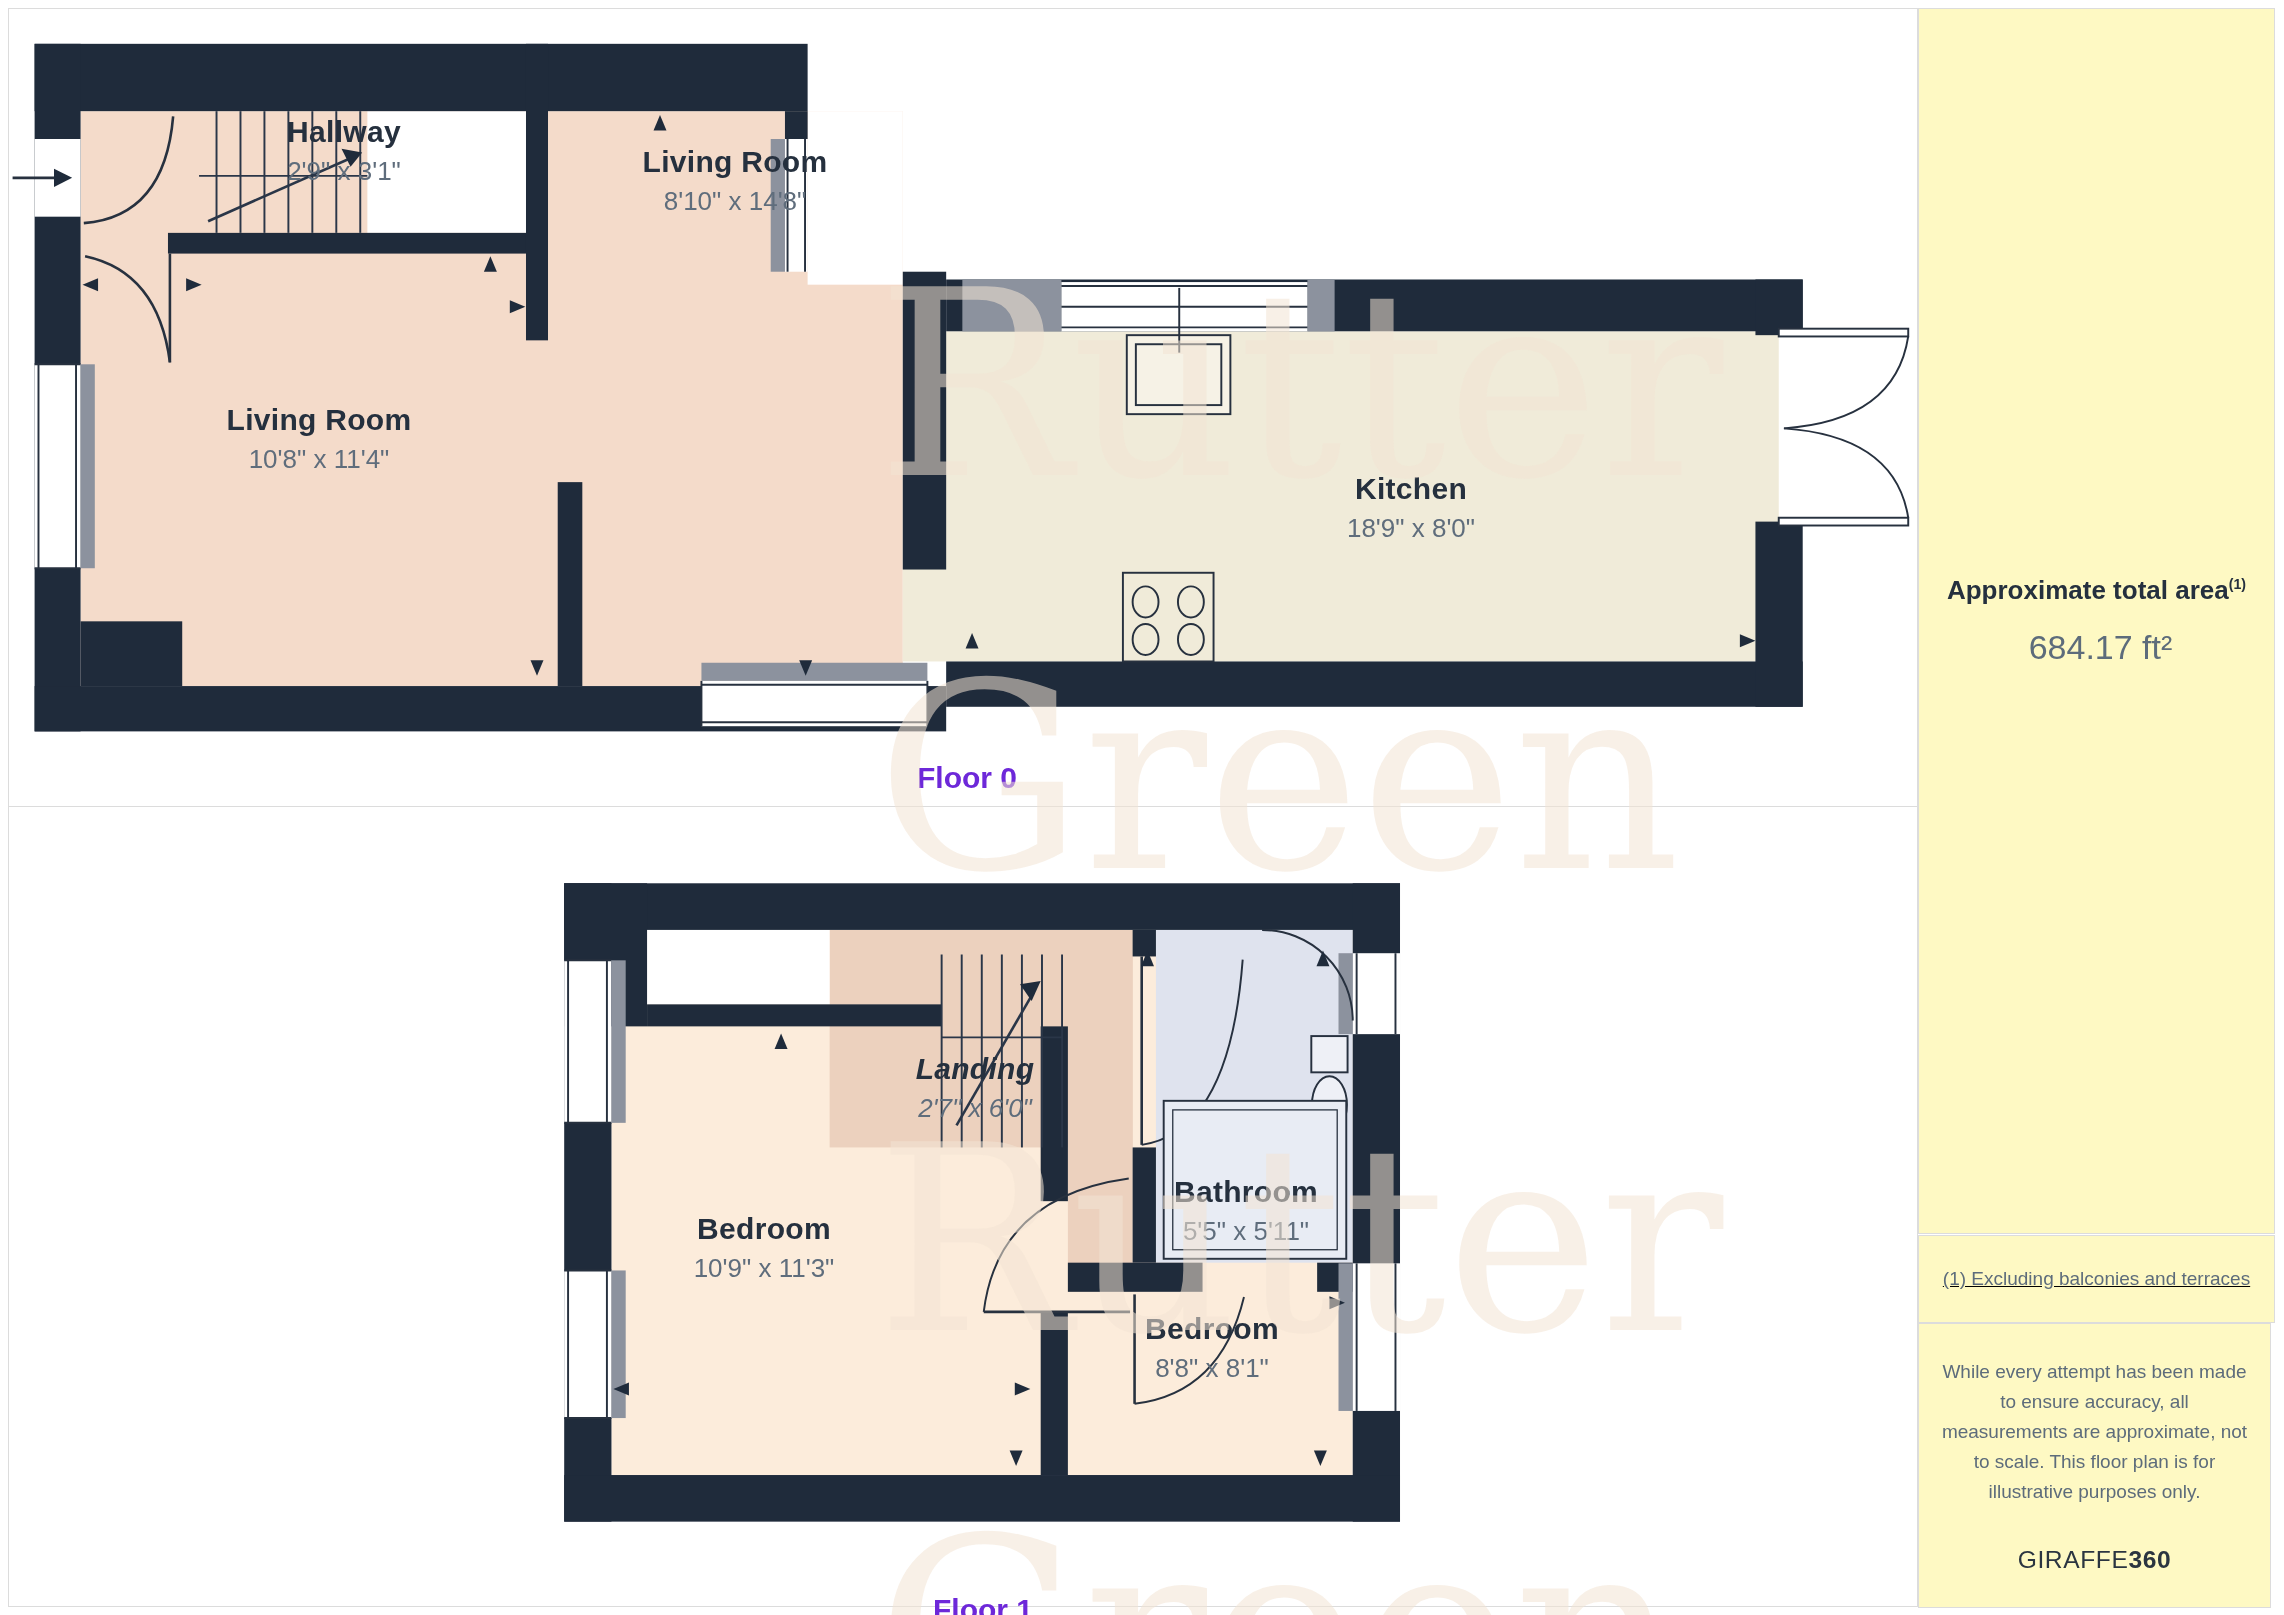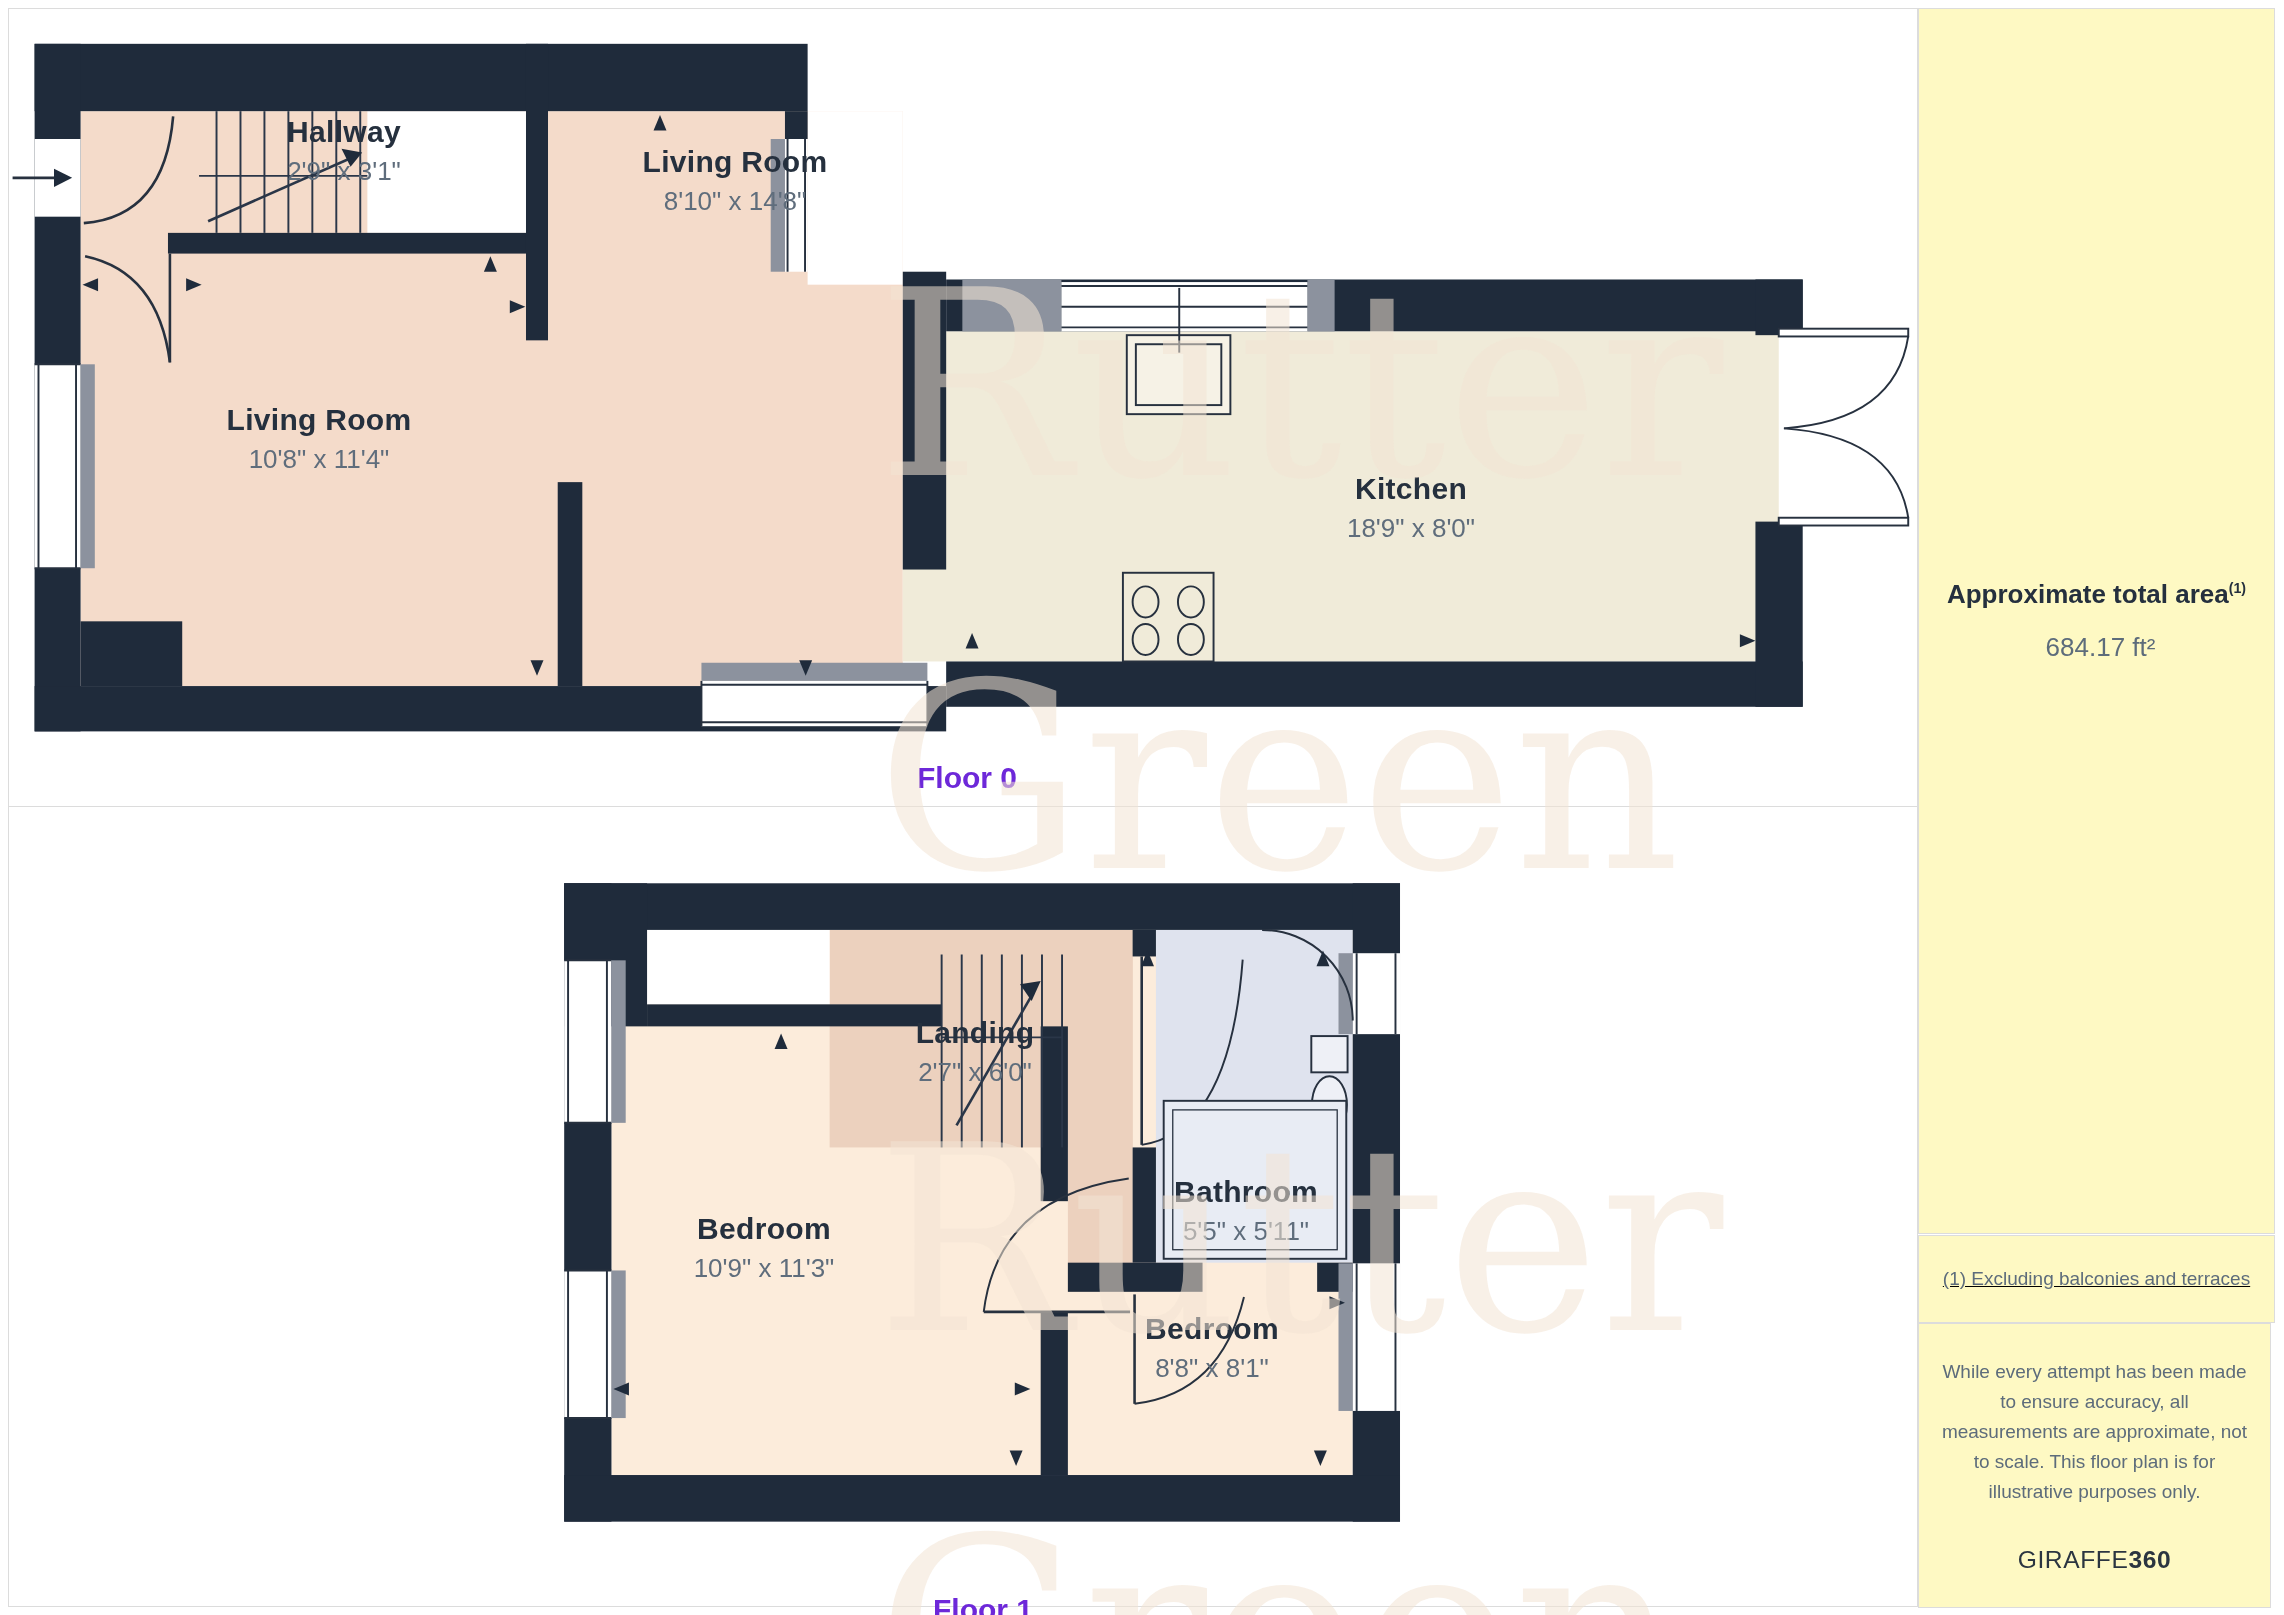--- a/index.html
+++ b/index.html
@@ -14,21 +14,21 @@
   .floor-caption{position:absolute;z-index:2;transform:translate(-50%,-50%);
                  font-size:30px;font-weight:bold;color:#6d28d9;}
   .watermark{position:absolute;z-index:3;font-family:"DejaVu Serif", serif;
              font-size:259px;line-height:.76;color:rgba(242,227,212,0.55);
              white-space:pre;pointer-events:none;}
   .sidebar-sec{position:absolute;border:1.9px solid #dcdcdc;box-sizing:border-box;
                display:flex;flex-direction:column;align-items:center;justify-content:center;
                text-align:center;background:#fef9c3;}
   .area-title{font-size:26px;font-weight:bold;color:#25303e;}
   .area-title sup{font-size:14.2px;}
-  .area-value{font-size:26px;color:#5d6c7b;margin-top:22px;margin-left:8px;}
+  .area-value{font-size:34px;color:#5d6c7b;margin-top:22px;margin-left:8px;}
   .side-small{font-size:19px;color:#5d6c7b;line-height:1.58;width:311px;}
   .brand{font-size:24.6px;color:#2b3540;margin-top:39px;letter-spacing:0.6px;}
   .brand .b1{font-weight:400;}
   .brand .b2{font-weight:800;}
   .sec3-gap{margin-top:34px;}
 </style>
 </head>
 <body>
 
 <div class="page">
@@ -253,21 +253,21 @@
   </div>
   <div class="room-label" style="left:735px;top:181px;">
     <div class="name">Living Room</div>
     <div class="dims">8'10" x 14'8"</div>
   </div>
   <div class="room-label" style="left:1411px;top:508px;">
     <div class="name">Kitchen</div>
     <div class="dims">18'9" x 8'0"</div>
   </div>
 
-  <div class="room-label" style="left:975px;top:1052px;">
+  <div class="room-label" style="left:975px;top:1088px;font-style:italic;">
     <div class="name">Landing</div>
     <div class="dims">2'7" x 6'0"</div>
   </div>
   <div class="room-label" style="left:764px;top:1248px;">
     <div class="name">Bedroom</div>
     <div class="dims">10'9" x 11'3"</div>
   </div>
   <div class="room-label" style="left:1246px;top:1211px;">
     <div class="name">Bathroom</div>
     <div class="dims">5'5" x 5'11"</div>

